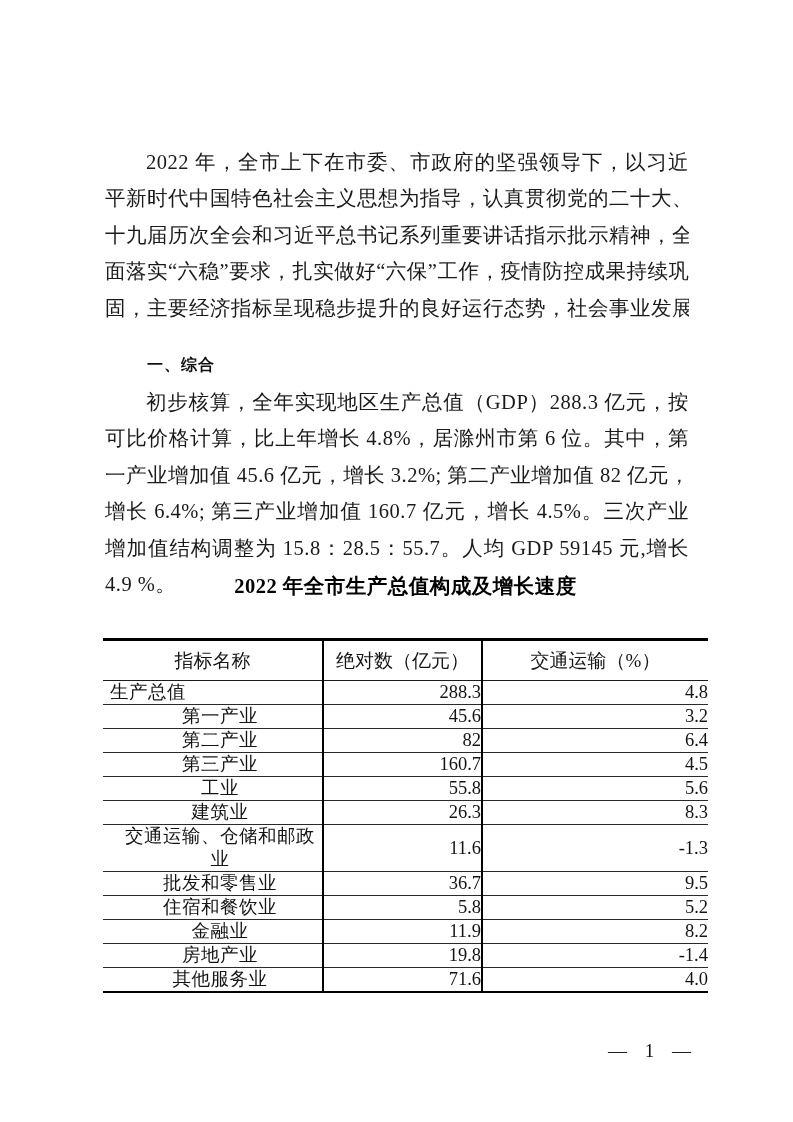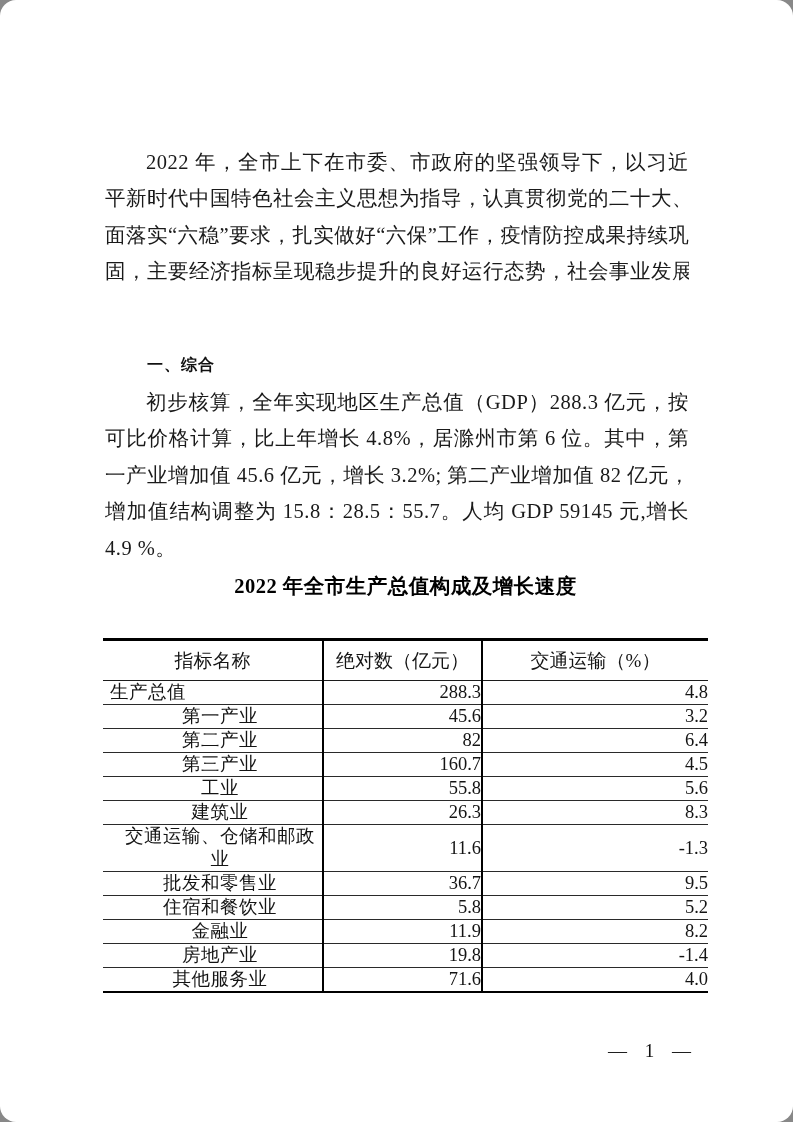--- a/index.html
+++ b/index.html
@@ -5,21 +5,20 @@
   html, body { margin: 0; padding: 0; background: #888; }
   .page {
     position: relative;
     width: 793px;
     height: 1122px;
     margin: 0 auto;
     background: #ffffff;
     color: #1a1a1a;
     font-family: "Liberation Serif", "DejaVu Serif", serif;
     overflow: hidden;
-    border-radius: 16px;
   }
   .para {
     position: absolute;
     left: 105px;
     width: 584px;
   }
   .para1 { top: 144px; }
   .para2 { top: 384px; }
   .tline {
     font-size: 20.5px;
@@ -101,30 +100,32 @@
   }
 </style>
 </head>
 <body>
 
 <div class="page">
 
   <div class="para para1">
     <div class="tline first">2022 年，全市上下在市委、市政府的坚强领导下，以习近</div>
     <div class="tline">平新时代中国特色社会主义思想为指导，认真贯彻党的二十大、</div>
+    <div class="tline">十九届历次全会和习近平总书记系列重要讲话指示批示精神，全</div>
     <div class="tline">面落实“六稳”要求，扎实做好“六保”工作，疫情防控成果持续巩</div>
     <div class="tline">固，主要经济指标呈现稳步提升的良好运行态势，社会事业发展</div>
   </div>
 
   <h2 class="sec-heading">一、综合</h2>
 
   <div class="para para2">
     <div class="tline first">初步核算，全年实现地区生产总值（GDP）288.3 亿元，按</div>
     <div class="tline">可比价格计算，比上年增长 4.8%，居滁州市第 6 位。其中，第</div>
     <div class="tline">一产业增加值 45.6 亿元，增长 3.2%; 第二产业增加值 82 亿元，</div>
+    <div class="tline">增长 6.4%; 第三产业增加值 160.7 亿元，增长 4.5%。三次产业</div>
     <div class="tline">增加值结构调整为 15.8：28.5：55.7。人均 GDP 59145 元,增长</div>
     <div class="tline end">4.9 %。</div>
   </div>
 
   <div class="table-title">2022 年全市生产总值构成及增长速度</div>
 
   <table class="gdp-table">
     <colgroup>
       <col style="width:220px">
       <col style="width:159px">

